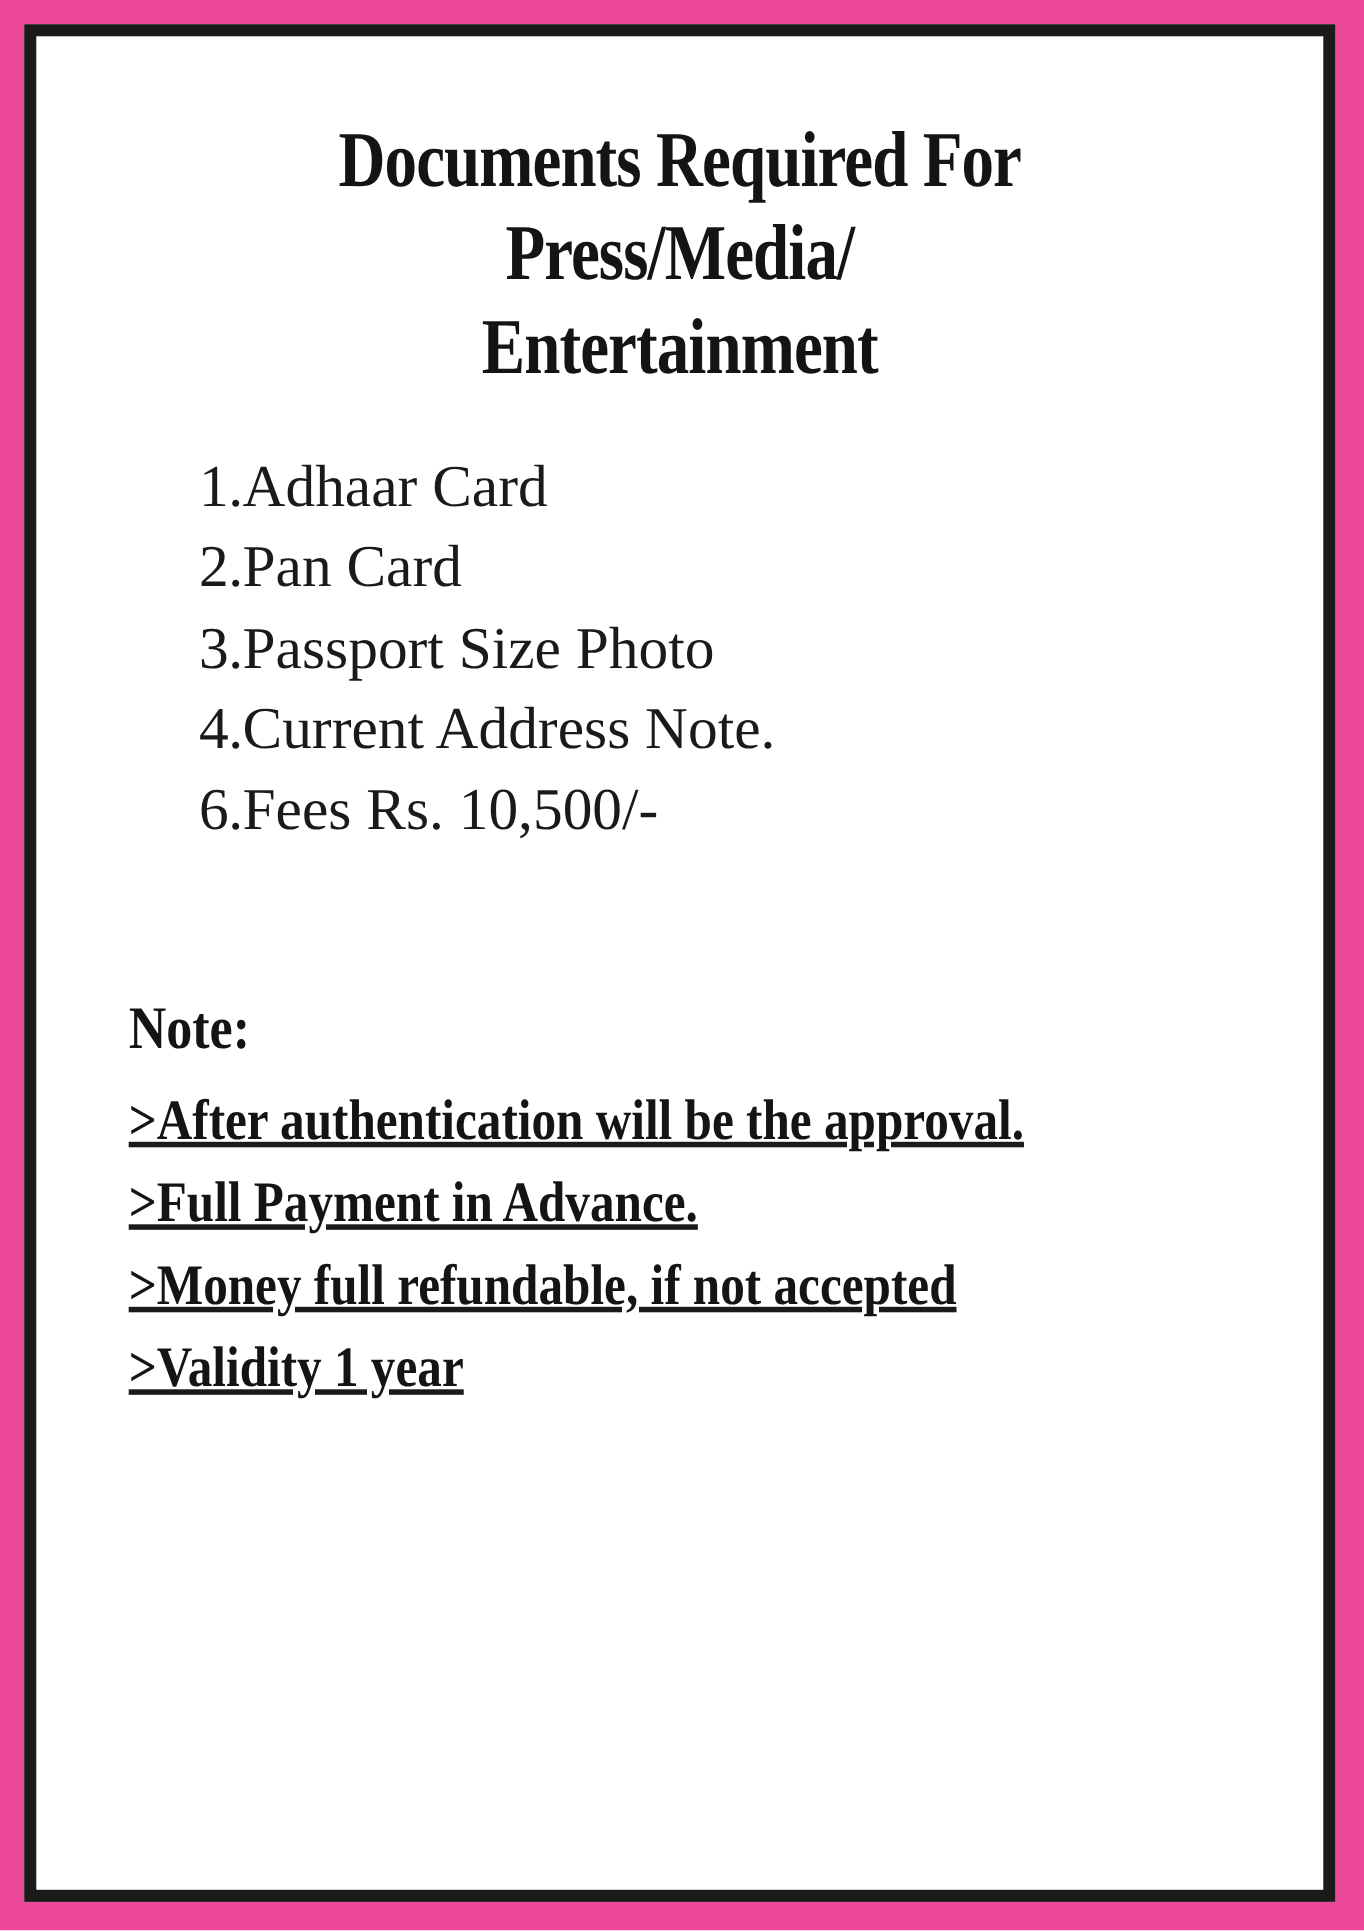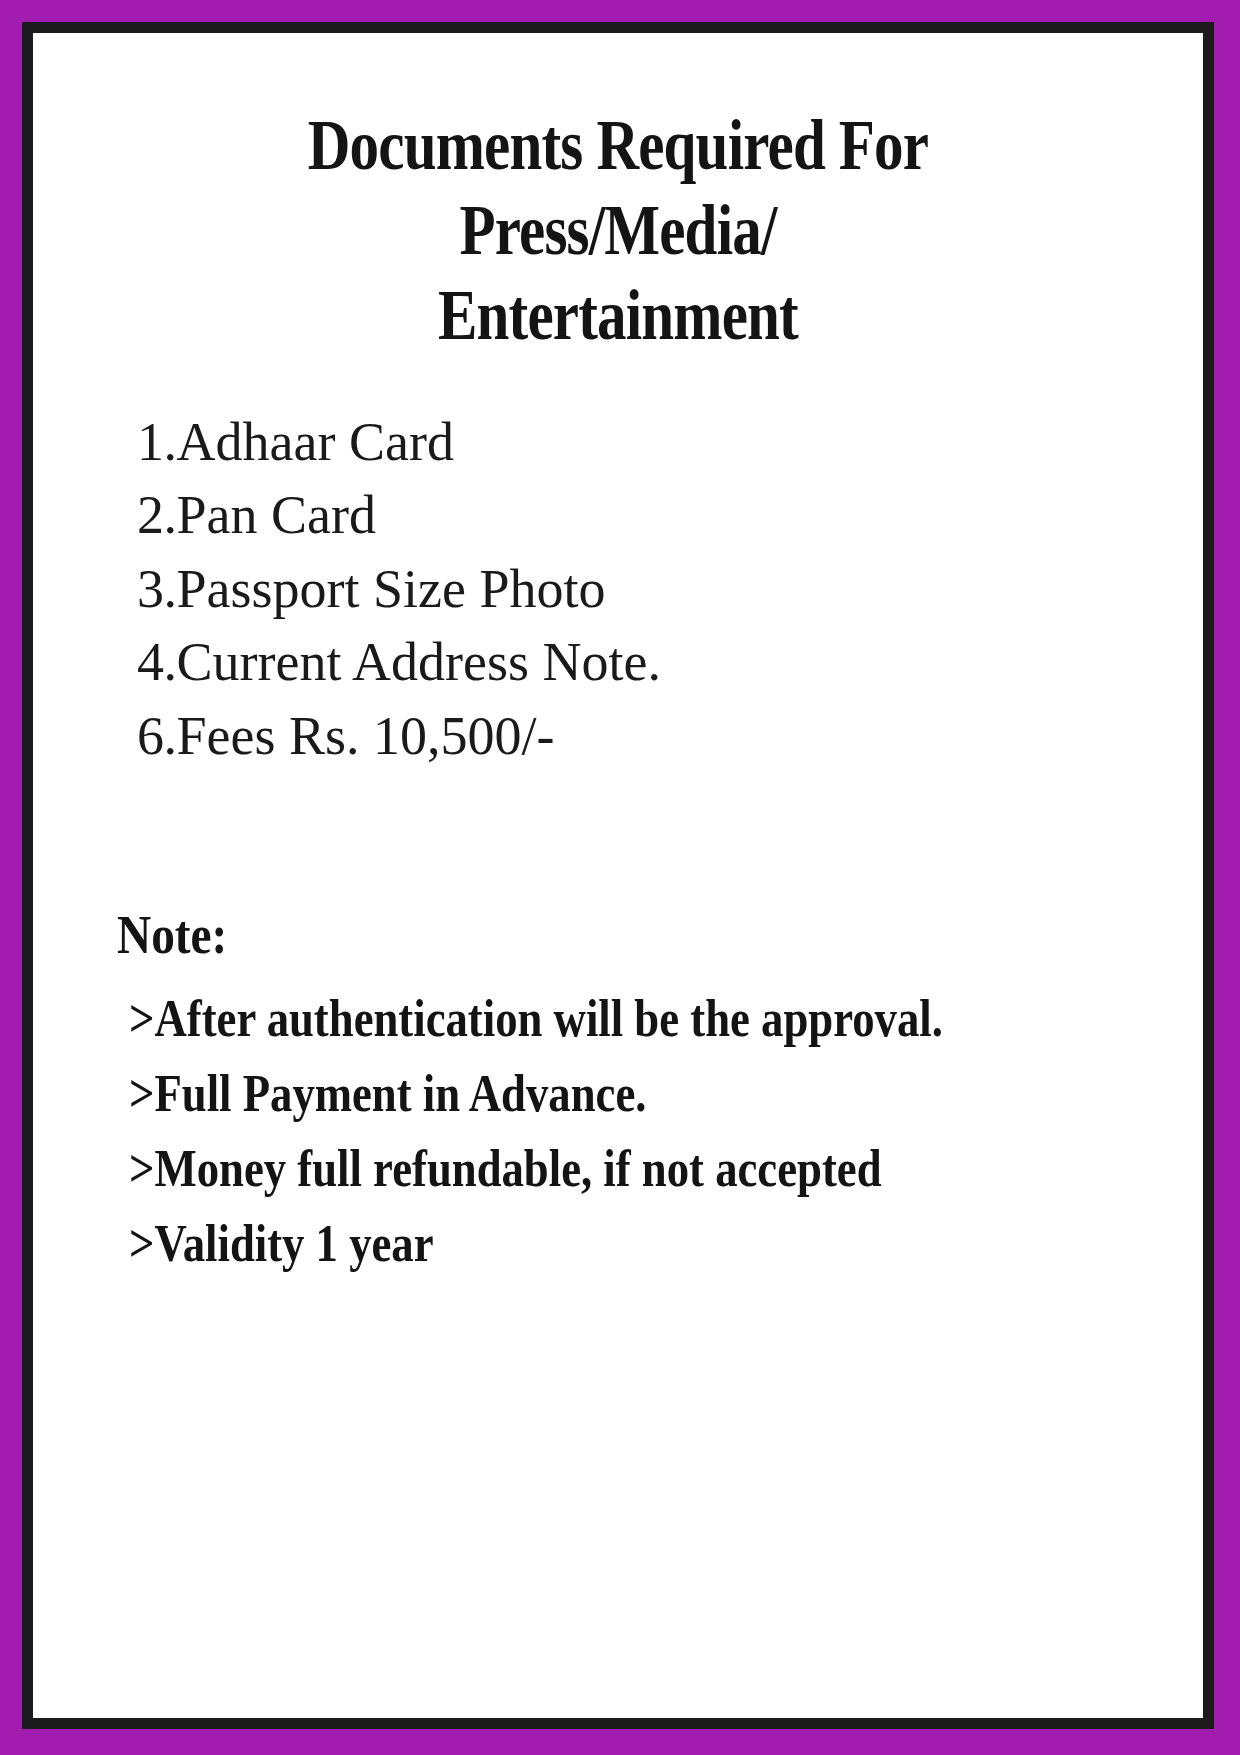--- a/index.html
+++ b/index.html
@@ -12,21 +12,21 @@
     height: 1755px;
     font-family: "Liberation Serif", serif;
     color: #1a1a1a;
     overflow: hidden;
   }
 
   .page {
     position: relative;
     width: 1240px;
     height: 1755px;
-    background: #a21caf;
+    background: #ec4899;
     box-sizing: border-box;
     padding: 22px 26px 26px 22px;
   }
 
   .frame {
     position: relative;
     width: 100%;
     height: 100%;
     border: 11px solid #1b1b1b;
     box-sizing: border-box;
@@ -42,21 +42,21 @@
     text-align: center;
     letter-spacing: -1px;
     transform: scaleX(0.82);
     transform-origin: center top;
     color: #141414;
     margin: 0 0 48px 0;
     white-space: pre-line;
   }
 
   .req-list {
-    margin: 0 0 0 60px;
+    margin: 0 0 0 104px;
     padding: 0;
     list-style: none;
   }
   .req-item {
     font-family: "Liberation Serif", serif;
     font-size: 54px;
     line-height: 1.36;
     color: #1a1a1a;
     white-space: nowrap;
   }
@@ -69,23 +69,24 @@
     font-weight: bold;
     font-size: 55px;
     transform: scaleX(0.86);
     transform-origin: left center;
     margin: 0 0 16px 40px;
     color: #141414;
     letter-spacing: 0px;
   }
 
   .note-list {
-    margin: 0 0 0 52px;
+    margin: 0 0 0 40px;
     padding: 0;
     list-style: none;
+    text-decoration: underline;
   }
   .note-item {
     font-family: "Liberation Serif", serif;
     font-weight: bold;
     font-size: 52px;
     line-height: 1.44;
     transform: scaleX(0.86);
     transform-origin: left center;
     color: #141414;
     white-space: nowrap;

